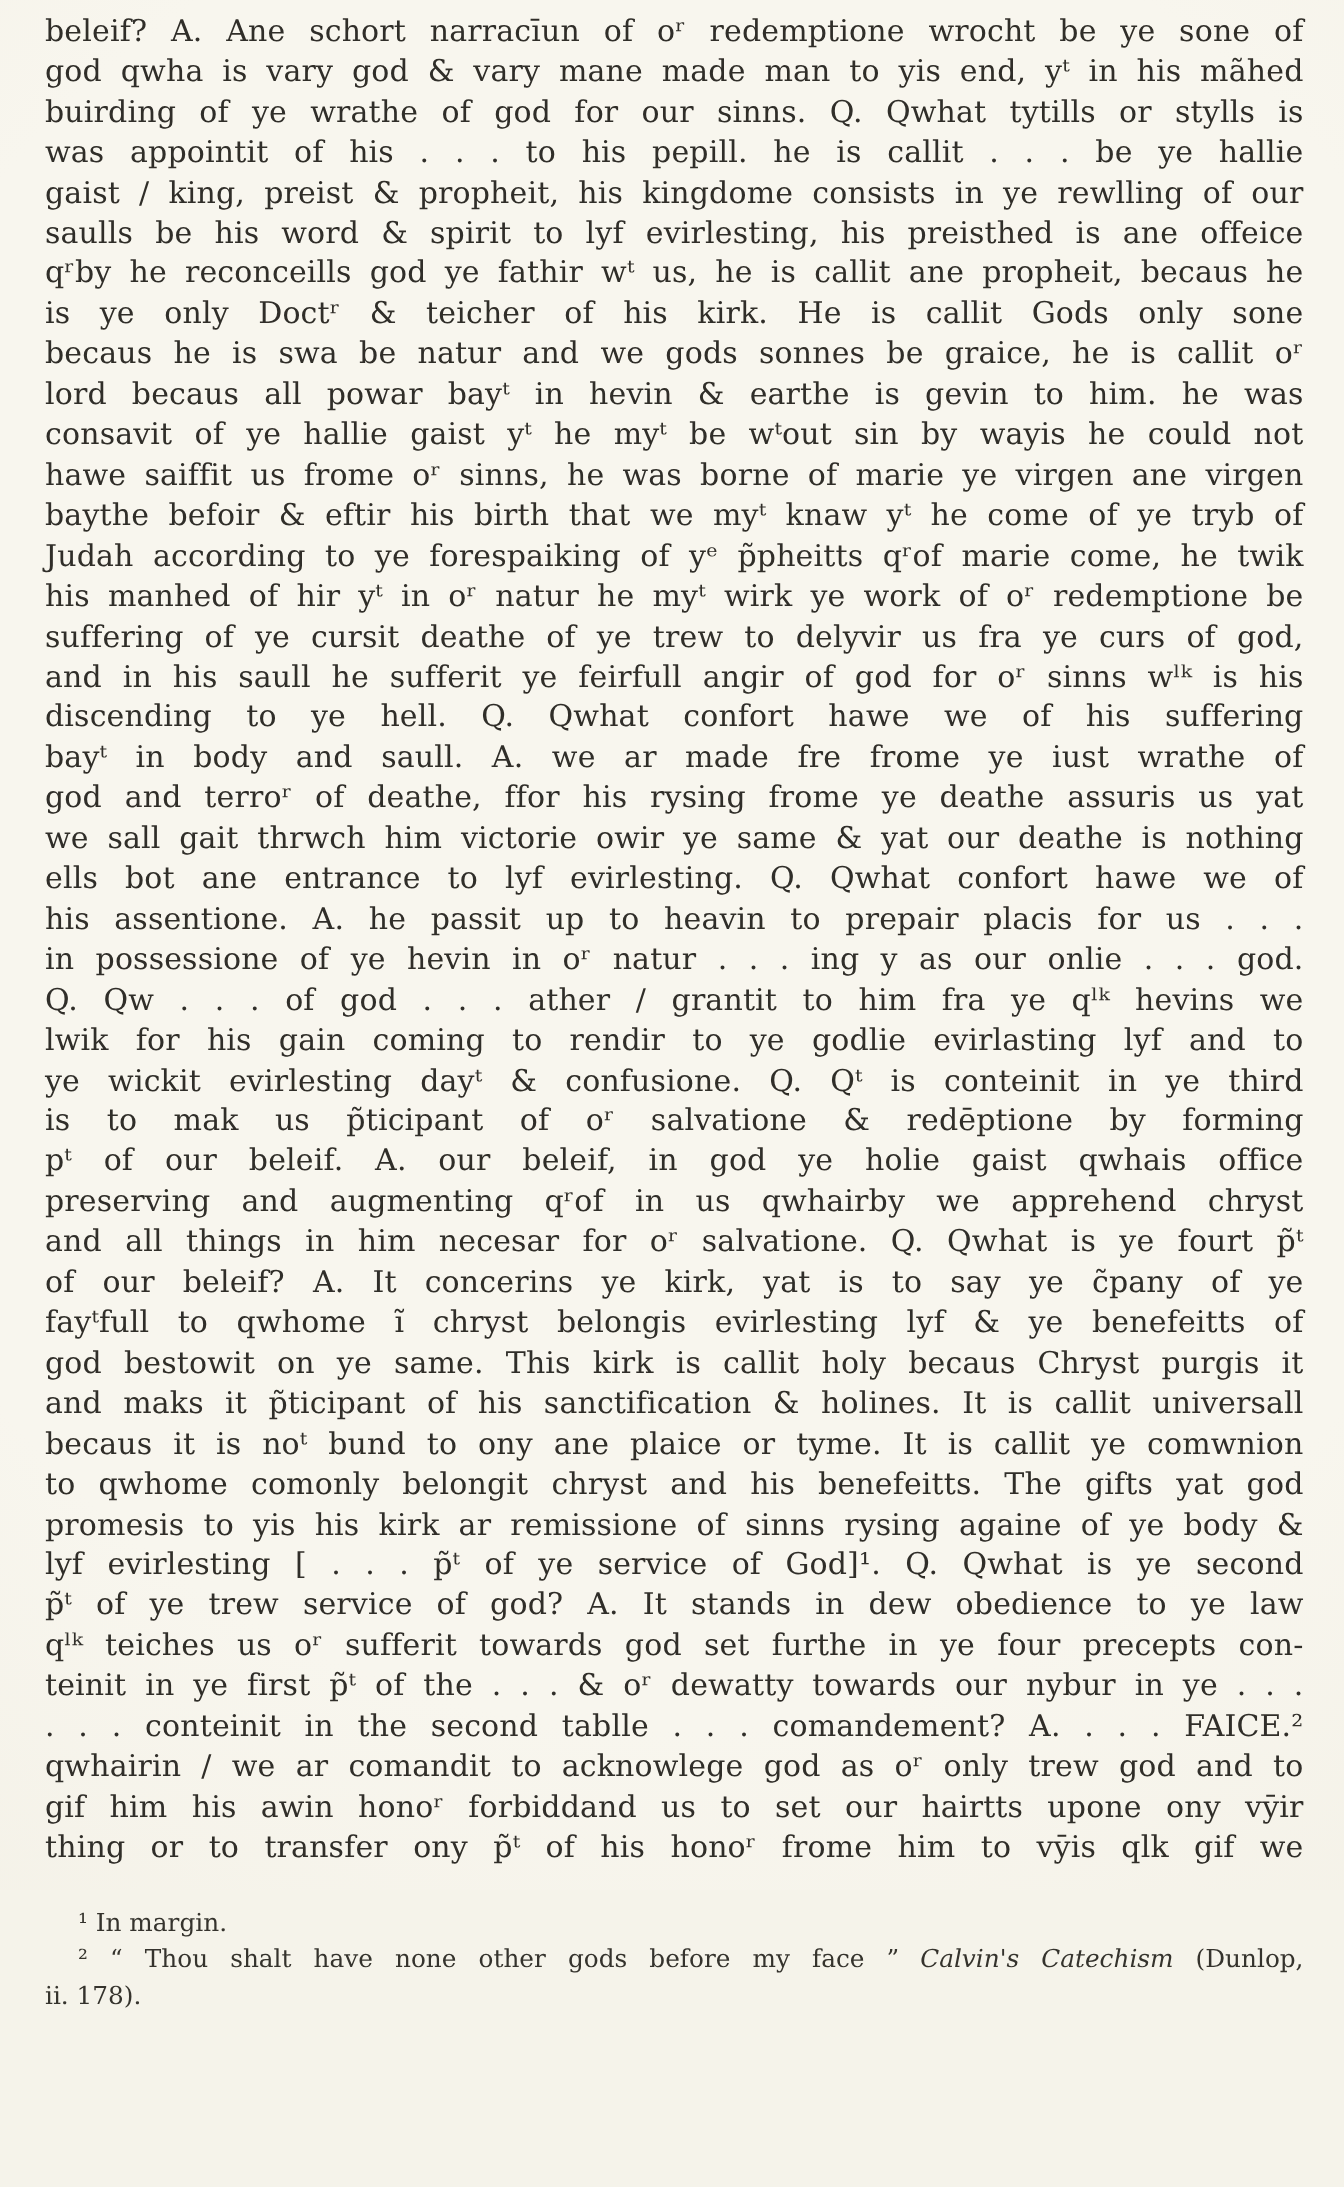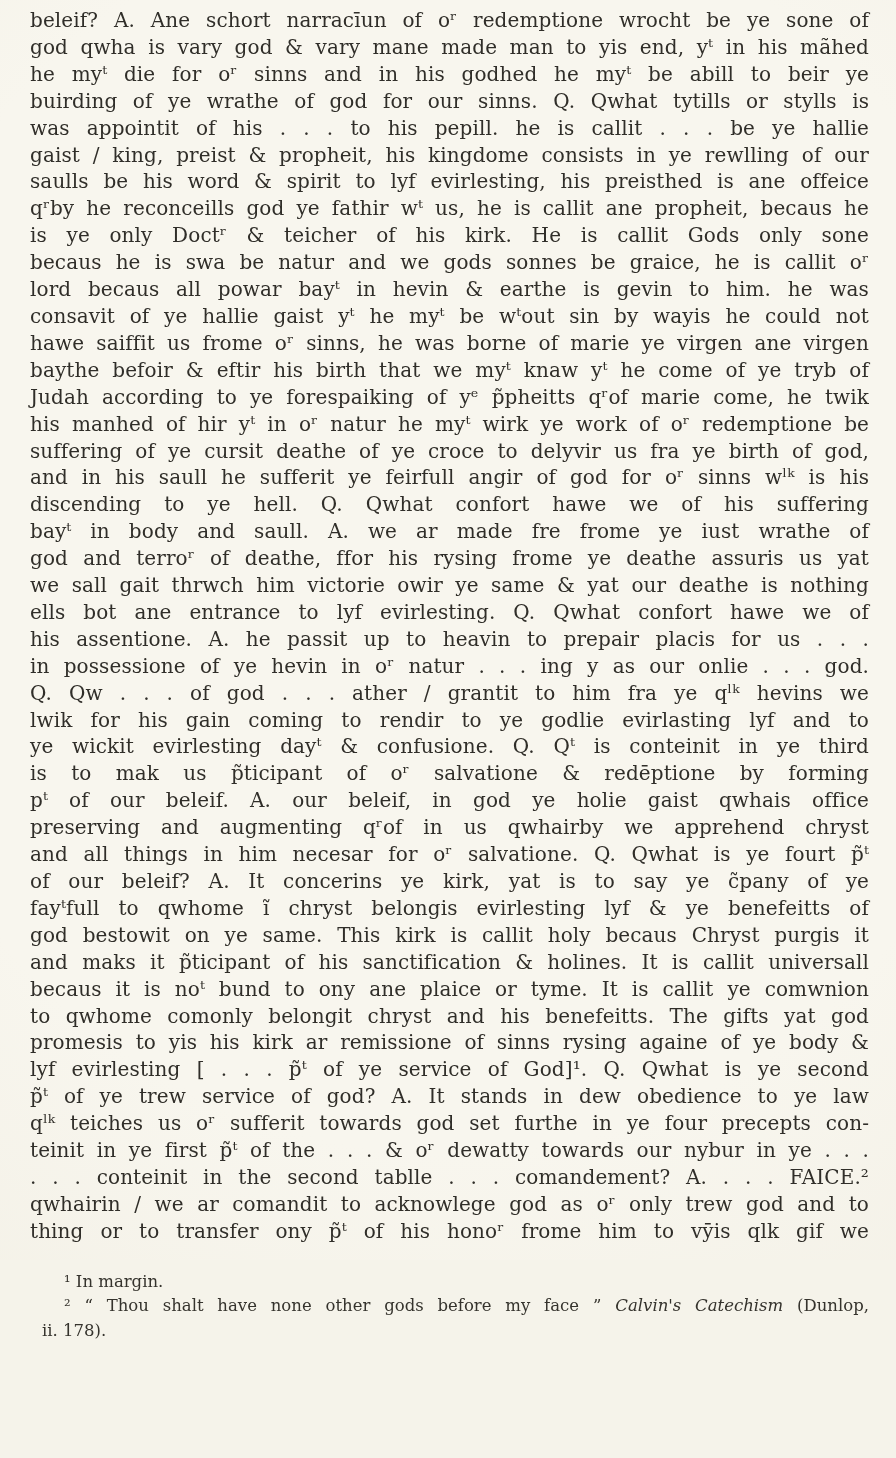--- a/index.html
+++ b/index.html
@@ -27,54 +27,53 @@
     text-align-last: justify;
     -moz-text-align-last: justify;
     word-spacing: 0.5px;
   }
   .footnotes {
     margin-top: 25px;
     font-size: 16.5px;
     line-height: 24.5px;
     color: #35332d;
   }
-  .footnote { text-align: left; margin-left: 12px; }
+  .footnote { text-align: left; }
   .footnote.indent { text-indent: 22px; }
   .footnote.justified {
     text-align: justify;
     text-align-last: justify;
     -moz-text-align-last: justify;
   }
   .work-title {
     font-style: italic;
     margin-left: 14px;
   }
 </style>
 </head>
 <body>
 
 <div class="page">
   <div class="text-block">
     <div class="line">beleif?  A.  Ane schort narracīun of oʳ redemptione wrocht be ye sone of</div>
     <div class="line">god qwha is vary god &amp; vary mane made man to yis end, yᵗ in his mãhed</div>
-    <div class="line">he myᵗ die for oʳ sinns and in his godhed he myᵗ be abill to beir ye</div>
     <div class="line">buirding of ye wrathe of god for our sinns.  Q.  Qwhat tytills or stylls is</div>
     <div class="line">was appointit of his . . . to his pepill.  he is callit . . . be ye hallie</div>
     <div class="line">gaist / king, preist &amp; propheit, his kingdome consists in ye rewlling of our</div>
     <div class="line">saulls be his word &amp; spirit to lyf evirlesting, his preisthed is ane offeice</div>
     <div class="line">qʳby he reconceills god ye fathir wᵗ us, he is callit ane propheit, becaus he</div>
     <div class="line">is ye only Doctʳ &amp; teicher of his kirk.  He is callit Gods only sone</div>
     <div class="line">becaus he is swa be natur and we gods sonnes be graice, he is callit oʳ</div>
     <div class="line">lord becaus all powar bayᵗ in hevin &amp; earthe is gevin to him.  he was</div>
     <div class="line">consavit of ye hallie gaist yᵗ he myᵗ be wᵗout sin by wayis he could not</div>
     <div class="line">hawe saiffit us frome oʳ sinns, he was borne of marie ye virgen ane virgen</div>
     <div class="line">baythe befoir &amp; eftir his birth that we myᵗ knaw yᵗ he come of ye tryb of</div>
     <div class="line">Judah according to ye forespaiking of yᵉ p̃pheitts qʳof marie come, he twik</div>
     <div class="line">his manhed of hir yᵗ in oʳ natur he myᵗ wirk ye work of oʳ redemptione be</div>
-    <div class="line">suffering of ye cursit deathe of ye croce to delyvir us fra ye birth of god,</div>
+    <div class="line">suffering of ye cursit deathe of ye trew to delyvir us fra ye curs of god,</div>
     <div class="line">and in his saull he sufferit ye feirfull angir of god for oʳ sinns wˡᵏ is his</div>
     <div class="line">discending to ye hell.  Q.  Qwhat confort hawe we of his suffering</div>
     <div class="line">bayᵗ in body and saull.  A.  we ar made fre frome ye iust wrathe of</div>
     <div class="line">god and terroʳ of deathe, ffor his rysing frome ye deathe assuris us yat</div>
     <div class="line">we sall gait thrwch him victorie owir ye same &amp; yat our deathe is nothing</div>
     <div class="line">ells bot ane entrance to lyf evirlesting.  Q.  Qwhat confort hawe we of</div>
     <div class="line">his assentione.  A.  he passit up to heavin to prepair placis for us . . .</div>
     <div class="line">in possessione of ye hevin in oʳ natur . . . ing y as our onlie . . . god.</div>
     <div class="line">Q.  Qw . . . of god . . . ather / grantit to him fra ye qˡᵏ hevins we</div>
     <div class="line">lwik for his gain coming to rendir to ye godlie evirlasting lyf and to</div>
@@ -89,20 +88,21 @@
     <div class="line">and maks it p̃ticipant of his sanctification &amp; holines.  It is callit universall</div>
     <div class="line">becaus it is noᵗ bund to ony ane plaice or tyme.  It is callit ye comwnion</div>
     <div class="line">to qwhome comonly belongit chryst and his benefeitts.  The gifts yat god</div>
     <div class="line">promesis to yis his kirk ar remissione of sinns rysing againe of ye body &amp;</div>
     <div class="line">lyf evirlesting [ . . . p̃ᵗ of ye service of God]¹.  Q.  Qwhat is ye second</div>
     <div class="line">p̃ᵗ of ye trew service of god?  A.  It stands in dew obedience to ye law</div>
     <div class="line">qˡᵏ teiches us oʳ sufferit towards god set furthe in ye four precepts con-</div>
     <div class="line">teinit in ye first p̃ᵗ of the . . . &amp; oʳ dewatty towards our nybur in ye . . .</div>
     <div class="line">. . . conteinit in the second tablle . . . comandement?  A. . . . FAICE.²</div>
     <div class="line">qwhairin / we ar comandit to acknowlege god as oʳ only trew god and to</div>
+    <div class="line">gif him his awin honoʳ forbiddand us to set our hairtts upone ony vȳir</div>
     <div class="line">thing or to transfer ony p̃ᵗ of his honoʳ frome him to vȳis qlk gif we</div>
   </div>
 
   <div class="footnotes">
     <div class="footnote indent">¹ In margin.</div>
     <div class="footnote indent justified">
       <span>² “ Thou shalt have none other gods before my face ”</span><span class="work-title">Calvin's Catechism</span><span> (Dunlop,</span>
     </div>
     <div class="footnote">ii. 178).</div>
   </div>

